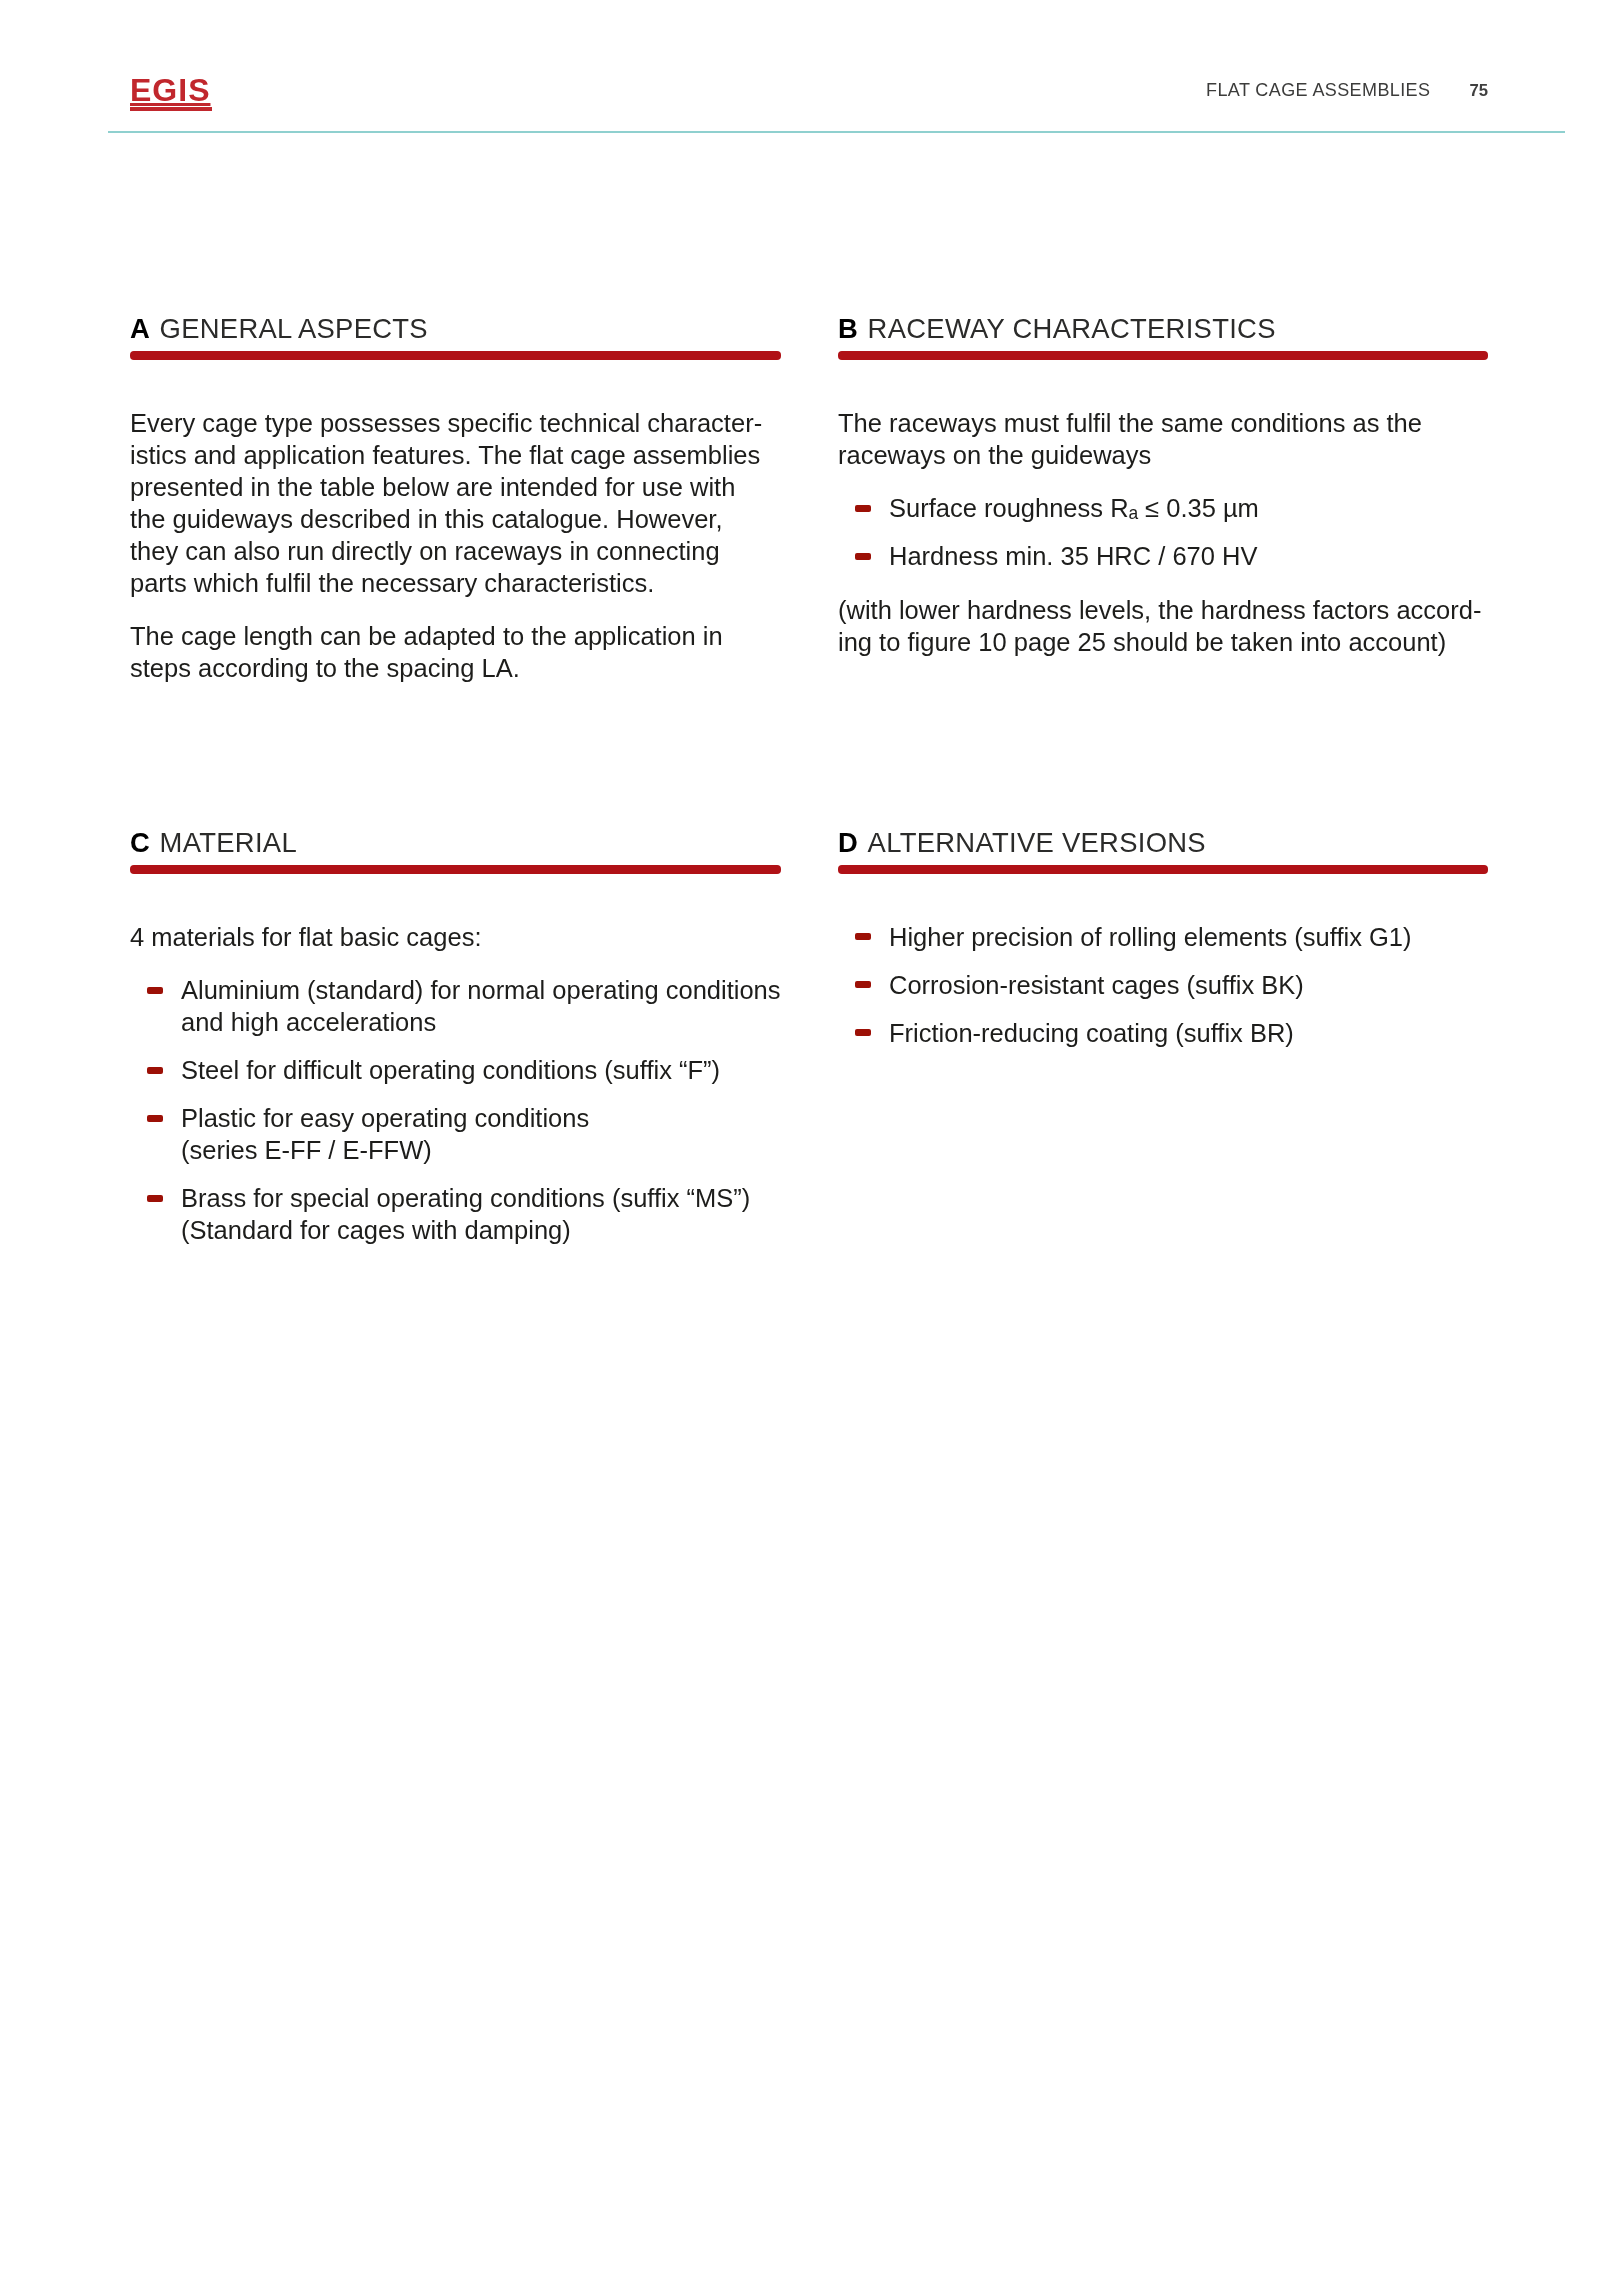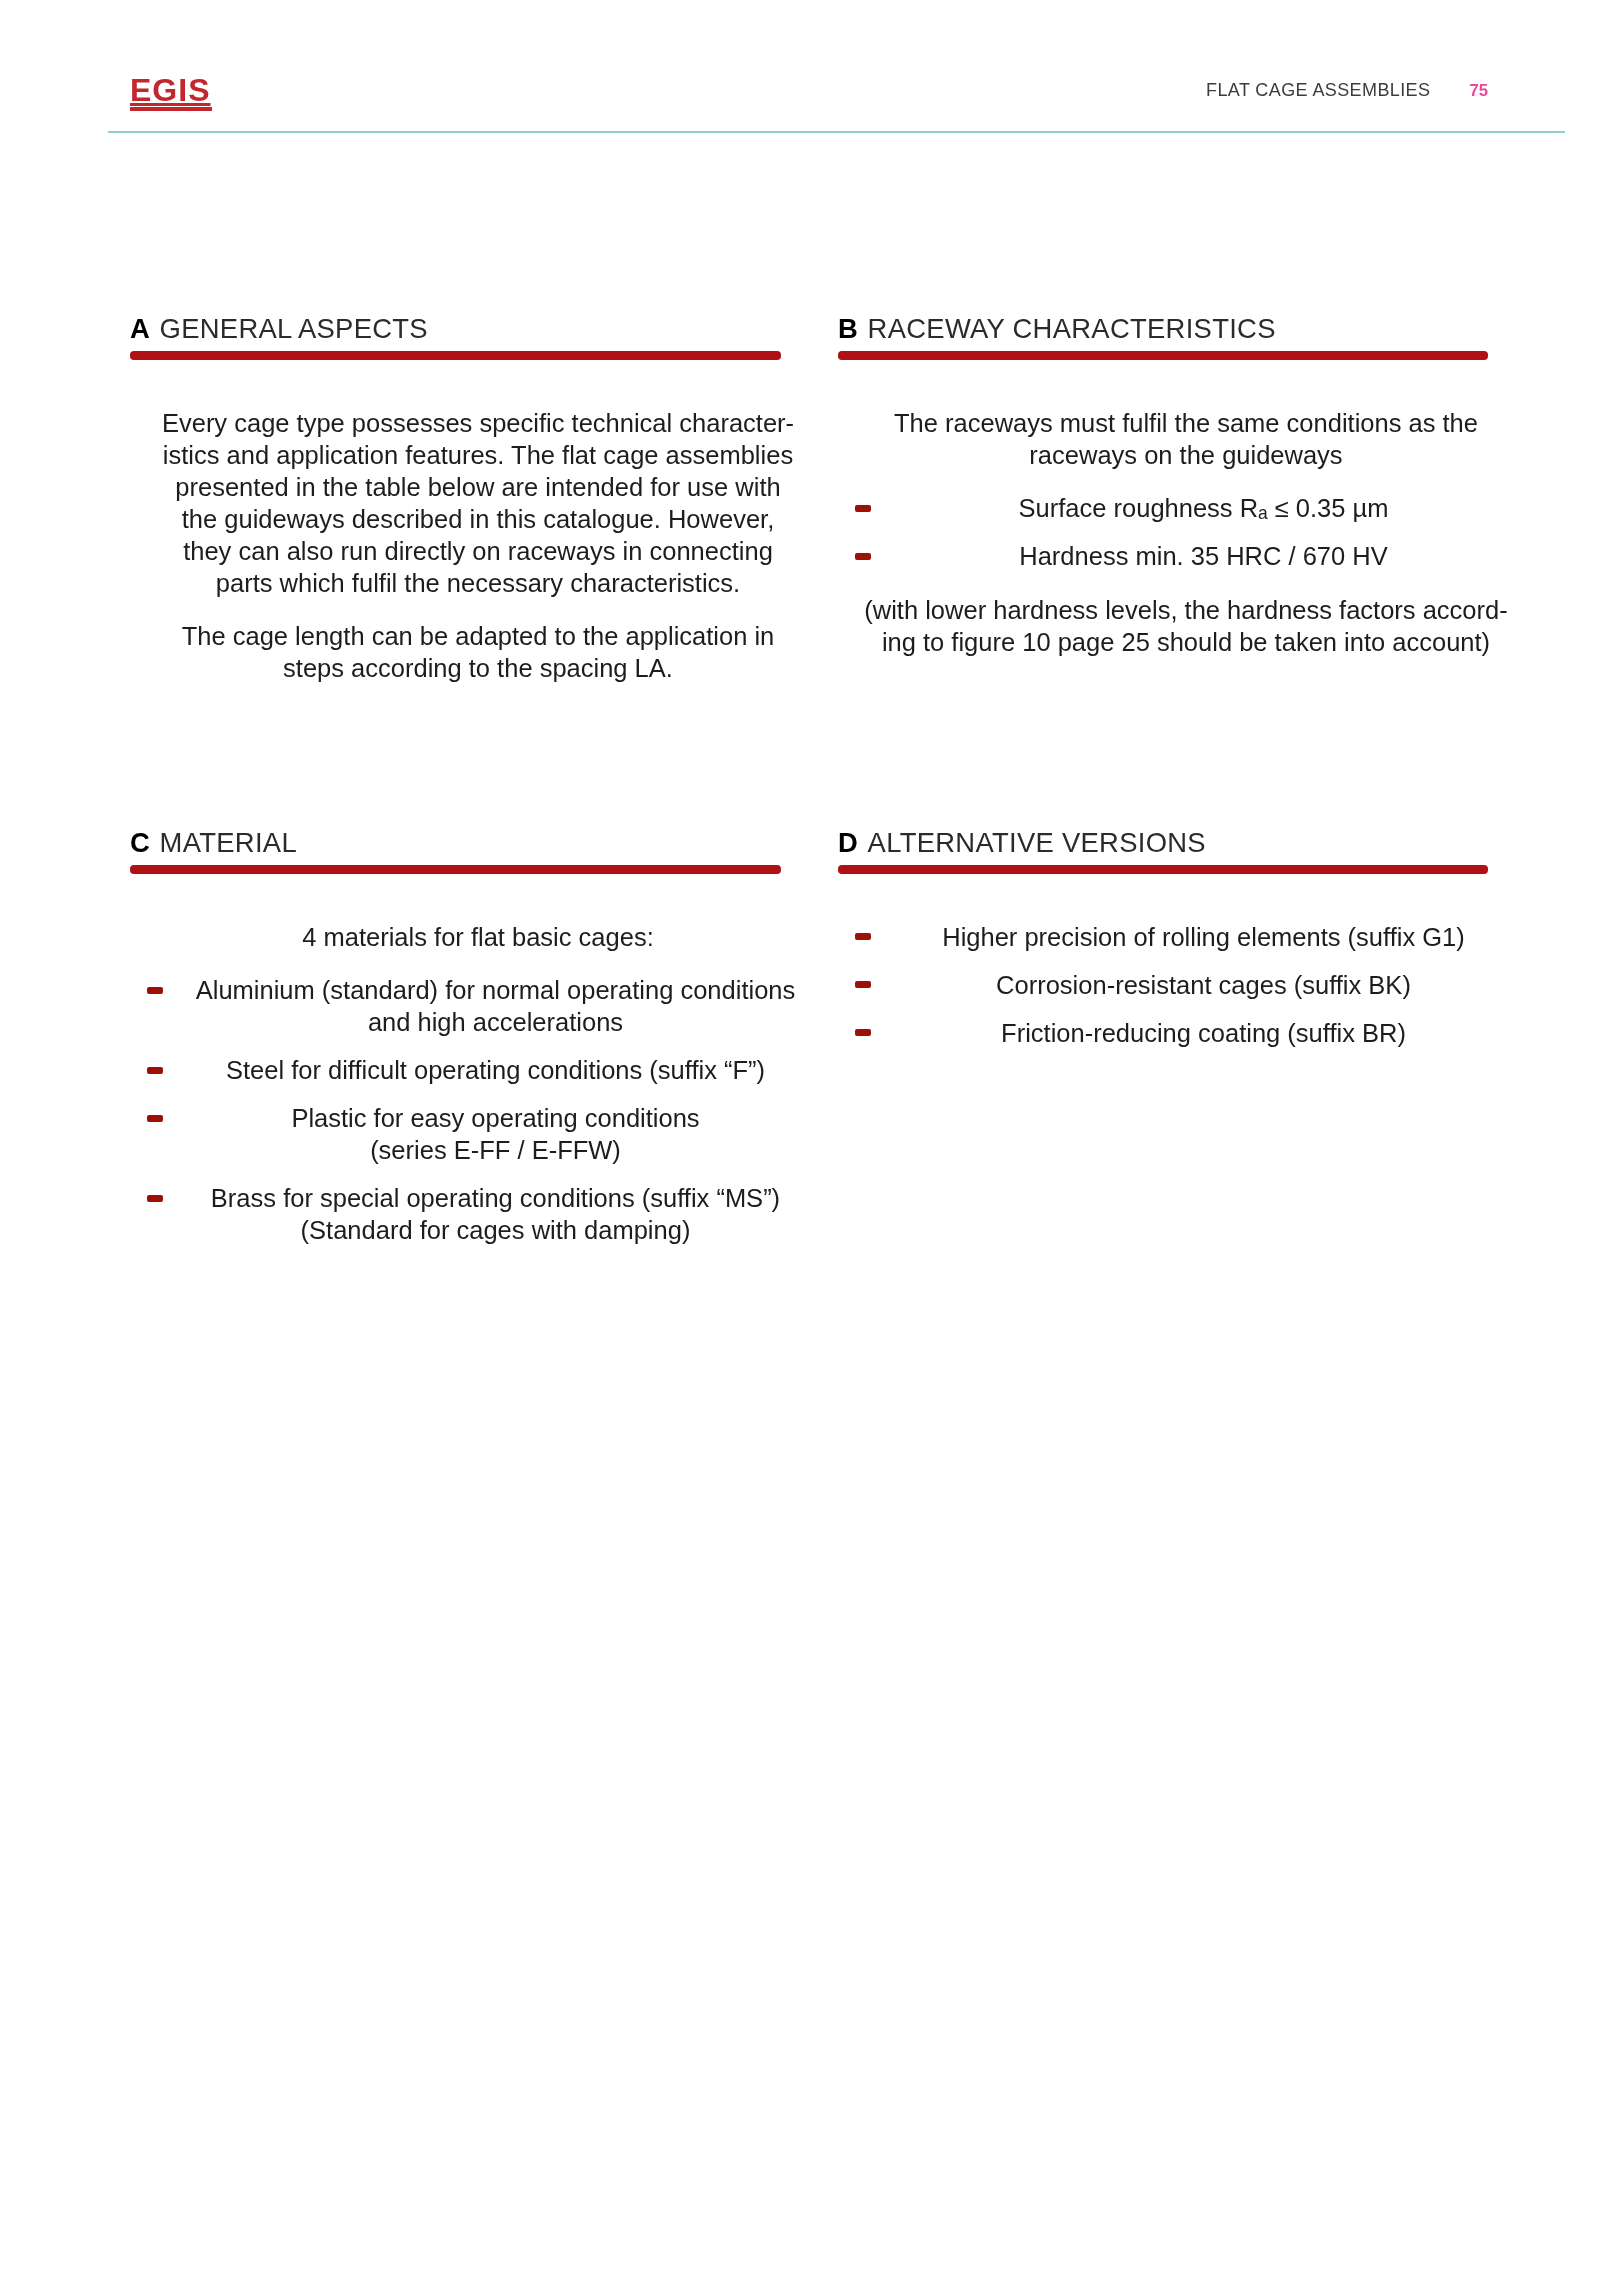--- a/index.html
+++ b/index.html
@@ -32,21 +32,21 @@
     text-decoration:underline;
   }
   .header-right{
     position:absolute;top:80px;right:133px;
     display:flex;align-items:baseline;gap:39px;
   }
   .doc-title{
     font-size:18px;color:var(--muted);letter-spacing:0.4px;
   }
   .page-number{
-    font-size:16.7px;font-weight:700;color:#ec4899;
+    font-size:16.7px;font-weight:700;color:#404040;
   }
   .page-rule{
     position:absolute;left:108px;top:131px;
     width:1457px;height:2px;background:var(--rule-teal);
   }
 
   
   .section{position:absolute;}
   #sec-A{left:130px;top:312px;width:696px;}
   #sec-B{left:838px;top:312px;width:696px;}
@@ -60,21 +60,21 @@
   .sec-letter{font-weight:700;color:#000;margin-right:9.8px;}
   .sec-title{color:#2b2b2a;letter-spacing:0.3px;}
 
   .red-bar{
     margin-top:5.9px;height:8.8px;border-radius:3.9px;
     background:var(--accent);
   }
   #sec-A .red-bar,#sec-C .red-bar{width:651px;}
   #sec-B .red-bar,#sec-D .red-bar{width:650px;}
 
-  .sec-body{margin-top:47px;font-size:25.5px;line-height:32px;text-align:center;}
+  .sec-body{margin-top:47px;font-size:25.5px;line-height:32px;}
   .block-p{
     margin:0 0 21.6px 0;white-space:pre-line;
   }
   .block-ul{
     margin:0 0 21.6px 0;padding:0;list-style:none;
   }
   .block-ul li{
     position:relative;padding-left:35px;margin:16px;
   }
   .dash{

